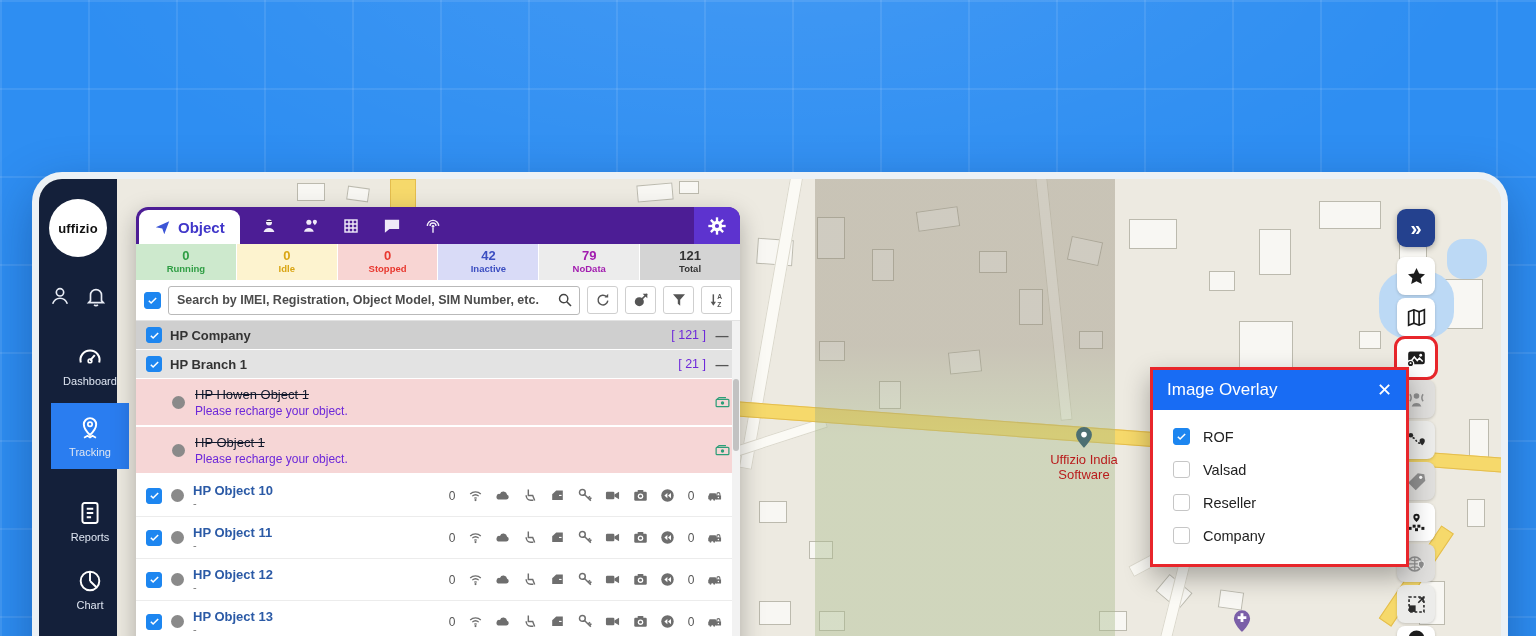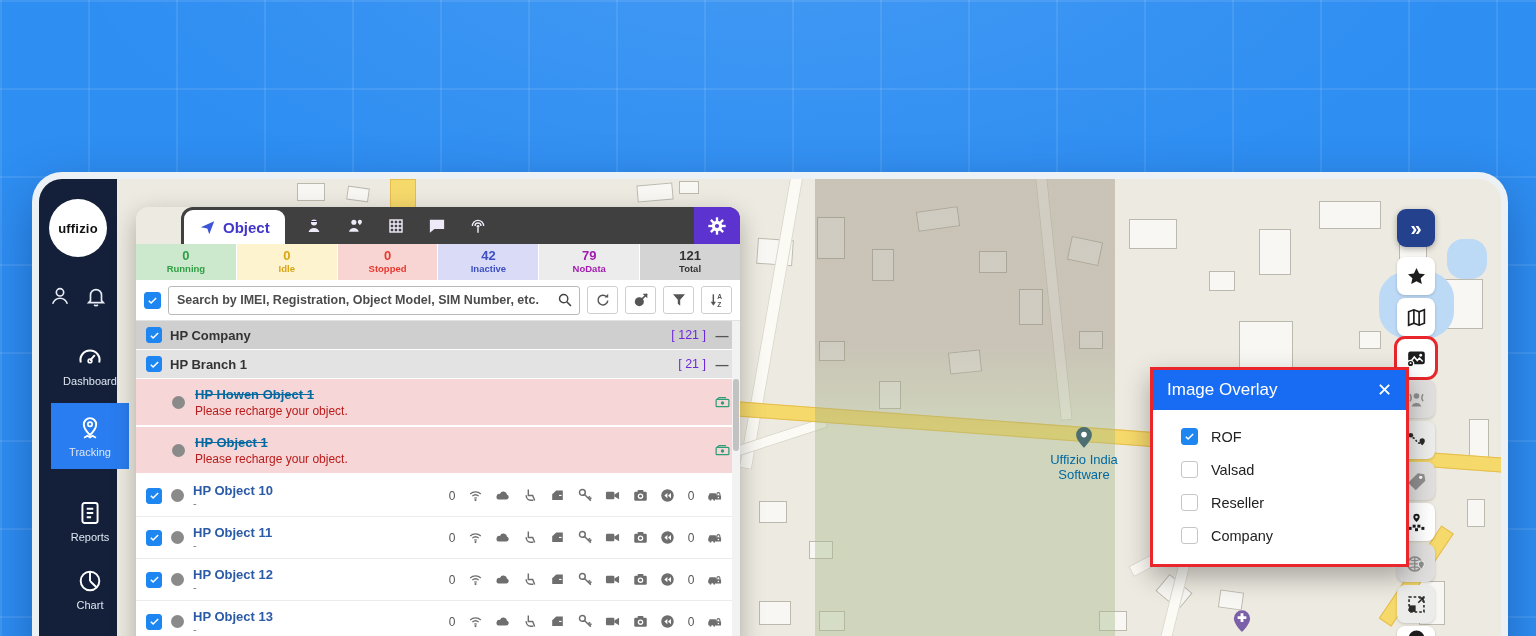--- a/index.html
+++ b/index.html
@@ -33,27 +33,27 @@
   .nav-icon{width:26px;height:26px;color:#fff;}
   .nav-icon svg{width:100%;height:100%;}
   
   .map-area{flex:1;position:relative;background:#edeae1;overflow:hidden;}
   .bld{position:absolute;background:rgba(255,255,255,.6);border:1.5px solid #bcbaae;}
   .road{position:absolute;background:#fbfaf5;border:1px solid #dbd8cc;}
   .yroad{position:absolute;background:#f6d96b;border:1px solid #e4bd4e;}
   .water{position:absolute;background:#bcd9f5;border-radius:40%;}
   .img-overlay-region{position:absolute;left:698px;top:0px;width:300px;height:100%;
     background:linear-gradient(rgba(146,138,118,.40) 0 26%, rgba(168,186,138,.42) 40% 75%, rgba(150,160,130,.35));}
-  .map-watermark{position:absolute;left:912px;top:245px;width:110px;text-align:center;color:#0369a1;font-size:13px;line-height:15px;}
+  .map-watermark{position:absolute;left:912px;top:245px;width:110px;text-align:center;color:#b91c1c;font-size:13px;line-height:15px;}
   .map-watermark .wpin{width:26px;height:26px;margin:0 auto 2px;}
   .hospital-pin{position:absolute;left:1112px;top:428px;width:26px;height:30px;}
   
   .object-panel{position:absolute;left:97px;top:28px;width:604px;height:620px;z-index:6;
     display:flex;flex-direction:column;border-radius:12px 12px 0 0;box-shadow:0 8px 24px rgba(0,0,0,.28);}
-  .tabbar{height:37px;background:#404040;border-radius:12px 12px 0 0;display:flex;align-items:stretch;position:relative;flex:none;margin-left:45px;}
+  .tabbar{height:37px;background:#4c1d95;border-radius:12px 12px 0 0;display:flex;align-items:stretch;position:relative;flex:none;}
   .tab-active{background:#fff;border-radius:9px 9px 0 0;margin-left:3px;margin-top:3px;display:flex;align-items:center;gap:7px;padding:0 15px;color:#4036c9;font-weight:700;font-size:15px;cursor:pointer;}
   .tab-active .tabicon{width:17px;height:17px;color:#3c55d6;}
   .tab-icons{display:flex;align-items:center;gap:23px;margin-left:20px;}
   .tab-icons .tbi{width:18px;height:18px;color:#efeaf8;cursor:pointer;}
   .settings-btn{position:absolute;right:0;top:0;width:46px;height:37px;background:#5d33cf;border-radius:0 12px 0 0;display:flex;align-items:center;justify-content:center;cursor:pointer;}
   .settings-btn .sg{width:20px;height:20px;color:#fff;}
   .chips{display:flex;flex:none;height:36px;gap:1px;background:#fff;}
   .chip{flex:1;display:flex;flex-direction:column;align-items:center;justify-content:center;line-height:1.15;cursor:pointer;}
   .chip .v{font-size:13px;font-weight:700;}
   .chip .l{font-size:9.5px;font-weight:700;}
@@ -63,22 +63,22 @@
   .search-box input::placeholder{color:#4c4c4c;opacity:1;}
   .search-box .sico{width:16px;height:16px;color:#444;flex:none;}
   .act-btn{width:31px;height:28px;border:1px solid #cfcfcf;border-radius:3px;background:#fff;display:flex;align-items:center;justify-content:center;color:#555;cursor:pointer;flex:none;}
   .act-btn svg{width:16px;height:16px;}
   .list{flex:1;background:#fff;position:relative;overflow:hidden;}
   .grp-row{height:28px;display:flex;align-items:center;gap:8px;padding:0 10px;font-size:13px;font-weight:700;color:#333;border-bottom:1px solid #fff;cursor:pointer;}
   .grp-count{margin-left:auto;color:#6d28d9;font-weight:400;font-size:12.5px;}
   .grp-collapse{width:16px;color:#555;font-weight:700;text-align:center;cursor:pointer;}
   .alert-row{background:#f6d6d6;display:flex;align-items:center;padding:3px 10px 3px 36px;gap:10px;border-bottom:2px solid #fff;min-height:40px;cursor:pointer;}
   .dot{width:13px;height:13px;border-radius:50%;background:#8a8a8a;flex:none;}
-  .alert-name{font-size:13px;font-weight:700;color:#0369a1;text-decoration:line-through;}
-  .alert-msg{font-size:12px;color:#b91c1c;margin-top:2px;}
+  .alert-name{font-size:13px;font-weight:400;color:#0f172a;text-decoration:line-through;}
+  .alert-msg{font-size:12px;color:#6d28d9;margin-top:2px;}
   .alert-pay{margin-left:auto;width:18px;height:18px;color:#2e9e78;flex:none;}
   .obj-row{display:flex;align-items:center;gap:9px;padding:2px 10px;height:37px;border-bottom:1px solid #ececec;background:#fff;cursor:pointer;}
   .obj-names{width:140px;}
   .obj-name{font-size:13px;font-weight:700;color:#2b5aa6;}
   .obj-sub{font-size:11px;color:#777;line-height:10px;}
   .obj-icons{margin-left:auto;display:flex;align-items:center;gap:12.5px;color:#6e6e6e;padding-right:8px;}
   .obj-icons .num{font-size:12px;color:#555;}
   .ricon{width:15px;height:15px;display:inline-flex;}
   .ricon svg{width:100%;height:100%;}
   .cb{width:17px;height:17px;border:1.5px solid #c6c6c6;background:#fff;border-radius:3px;display:inline-flex;align-items:center;justify-content:center;flex:none;cursor:pointer;box-sizing:border-box;}
@@ -94,21 +94,21 @@
   .mtb{width:38px;height:38px;border:0;border-radius:8px;background:#fff;display:flex;align-items:center;justify-content:center;color:#1c1c1c;cursor:pointer;box-shadow:0 1px 3px rgba(0,0,0,.18);padding:0;}
   .mtb.gray{background:#e0dfdd;color:#8f8f8f;}
   .mtb.lgray{background:#ececea;color:#2a2a2a;}
   .mtb.active-red{outline:3px solid #e8262b;outline-offset:0;}
   .mtb svg{width:21px;height:21px;}
   .mtb.half{height:20px;border-radius:8px 8px 0 0;overflow:hidden;align-items:flex-start;}
   
   .overlay-popup{position:absolute;left:1033px;top:188px;width:253px;z-index:8;background:#fff;border:3px solid #e8262b;box-shadow:0 10px 24px rgba(0,0,0,.3);}
   .ovp-head{height:40px;background:#186cf4;color:#fff;display:flex;align-items:center;padding:0 14px;font-size:17px;}
   .ovp-close{margin-left:auto;font-size:18px;font-weight:700;cursor:pointer;line-height:1;}
-  .ovp-body{padding:10px 12px 12px;}
+  .ovp-body{padding:10px 4px 12px;}
   .ov-row{display:flex;align-items:center;gap:13px;padding:8px 16px;font-size:14.5px;color:#222;cursor:pointer;}
 </style>
 </head>
 <body>
 
 <div class="app-window">
 
   <div class="sidebar">
     <div class="logo-circle">
       <span class="logo-text">uffizio</span>

